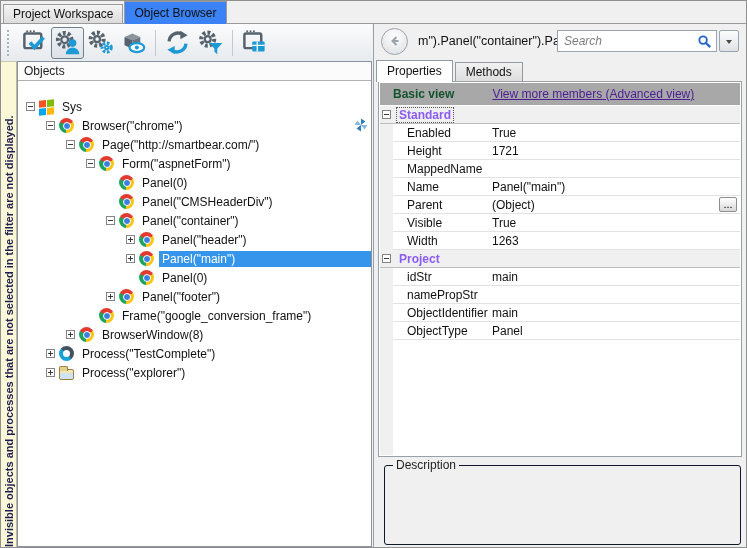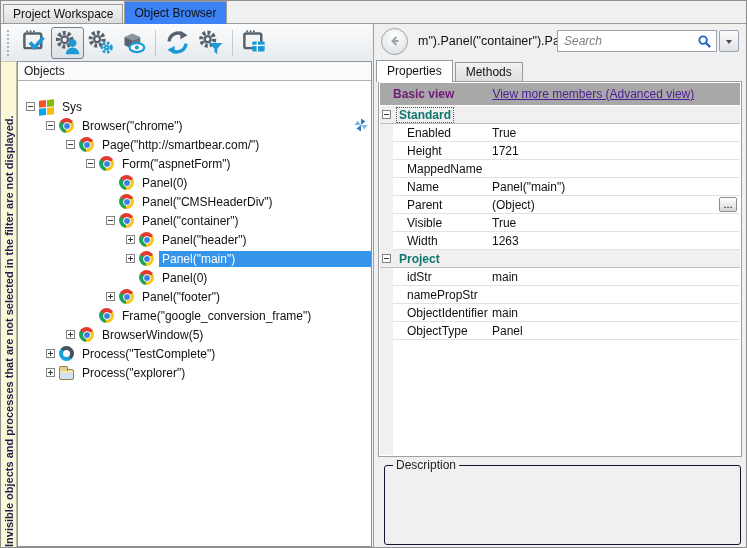--- a/index.html
+++ b/index.html
@@ -78,27 +78,27 @@
            background:linear-gradient(#fcfcfc,#dfe2e5); display:flex; align-items:center; justify-content:center; padding:0; }
   .caret { width:0; height:0; border:3.5px solid transparent; border-top:4.5px solid #4a4a4a; margin-top:4px; }
 
   .ptabs { position:absolute; left:2px; top:34px; height:23px; display:flex; align-items:flex-end; z-index:2; }
   .ptab { height:19px; line-height:18px; padding:0 10px; border:1px solid #919ba4; border-bottom:none;
           background:linear-gradient(#f1f1f1,#dedede); margin-right:2px; white-space:nowrap; }
   .ptab.active { height:22px; line-height:21px; background:#fff; margin-bottom:-1px; }
 
   .grid { position:absolute; left:4px; top:57px; width:364px; height:376px; background:#fff; border:1px solid #9aa0a6; }
   .viewbar { height:22px; margin:1px; background:#a8a8a8; display:flex; align-items:center; }
-  .viewbar b { margin-left:13px; color:#701a75; }
+  .viewbar b { margin-left:13px; color:#14532d; }
   .viewbar a { margin-left:38px; color:#4c1d95; text-decoration:underline; }
   .gridbody { position:absolute; left:1px; right:1px; top:24px; bottom:1px; overflow:hidden; }
   .gutter { position:absolute; left:0; top:0; bottom:0; width:13px; background:#f0f0f0; }
   .grow-header { height:18px; background:#f0f0f0; border-bottom:1px solid #bdbdbd; display:flex; align-items:center; position:relative; }
   .grow-header .exp { margin-left:2px; margin-right:6px; }
-  .grow-header b { padding:0 2px; color:#0f766e; }
+  .grow-header b { padding:0 2px; color:#8b5cf6; }
   .grow-header.focused b { outline:1px dotted #555; }
   .grow { height:18px; margin-left:13px; display:flex; align-items:center; border-bottom:1px solid #e2e2e2; background:#fff; }
   .glabel { width:99px; padding-left:14px; flex:none; white-space:nowrap; }
   .gvalue { flex:1; white-space:nowrap; }
   .ellipsis-btn { width:18px; height:15px; margin-right:3px; border:1px solid #8d8d8d; border-radius:2px; flex:none;
                   background:linear-gradient(#ffffff,#d8d8d8); font-size:11px; line-height:9px; text-align:center; padding:0; }
 
   .descbox { position:absolute; left:10px; right:5px; top:441px; height:80px; border:1px solid #0f172a; border-radius:3px; }
   .legend { position:absolute; top:-8px; left:8px; background:#f0f0f0; padding:0 3px; color:#222; }
 </style>
@@ -248,21 +248,21 @@
           <span class="tree-label">Panel("footer")</span>
         </div>
         <div class="tree-row" style="padding-left: 68px;">
           <span class="exp-sp"></span>
           <span class="ti ti-chrome"></span>
           <span class="tree-label">Frame("google_conversion_frame")</span>
         </div>
         <div class="tree-row" style="padding-left: 48px;">
           <span class="exp plus"></span>
           <span class="ti ti-chrome"></span>
-          <span class="tree-label">BrowserWindow(5)</span>
+          <span class="tree-label">BrowserWindow(8)</span>
         </div>
         <div class="tree-row" style="padding-left: 28px;">
           <span class="exp plus"></span>
           <span class="ti ti-tc"></span>
           <span class="tree-label">Process("TestComplete")</span>
         </div>
         <div class="tree-row" style="padding-left: 28px;">
           <span class="exp plus"></span>
           <span class="ti ti-folder"></span>
           <span class="tree-label">Process("explorer")</span>

